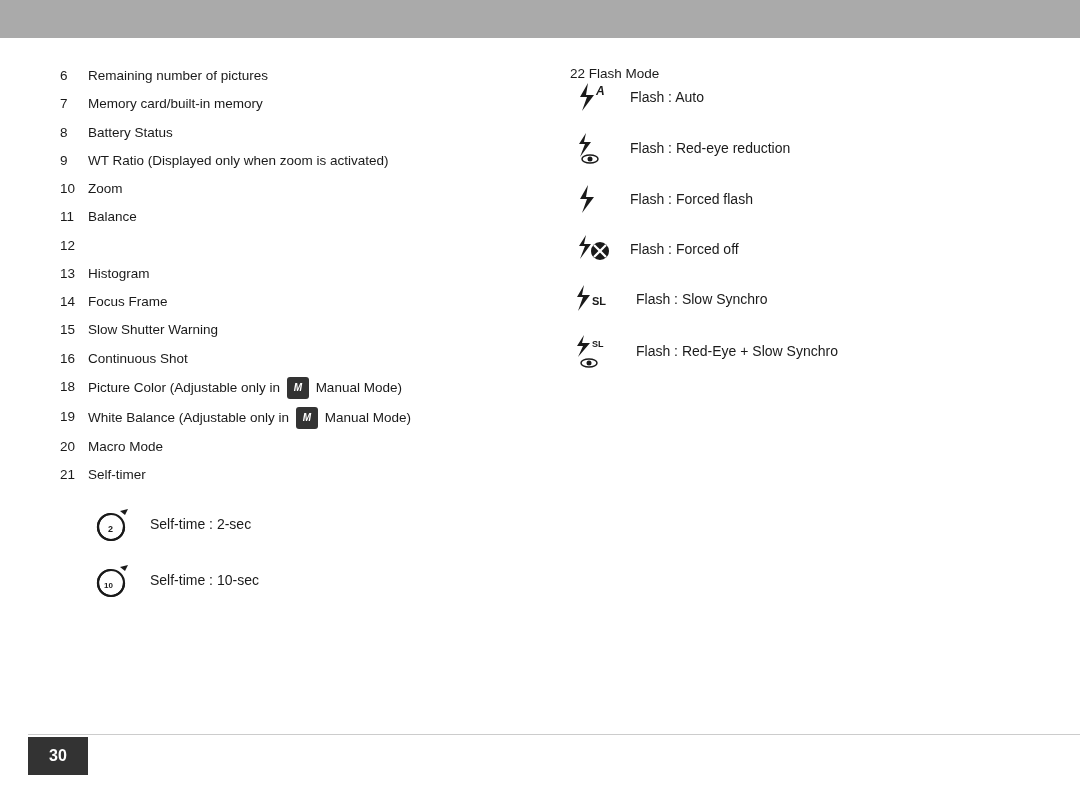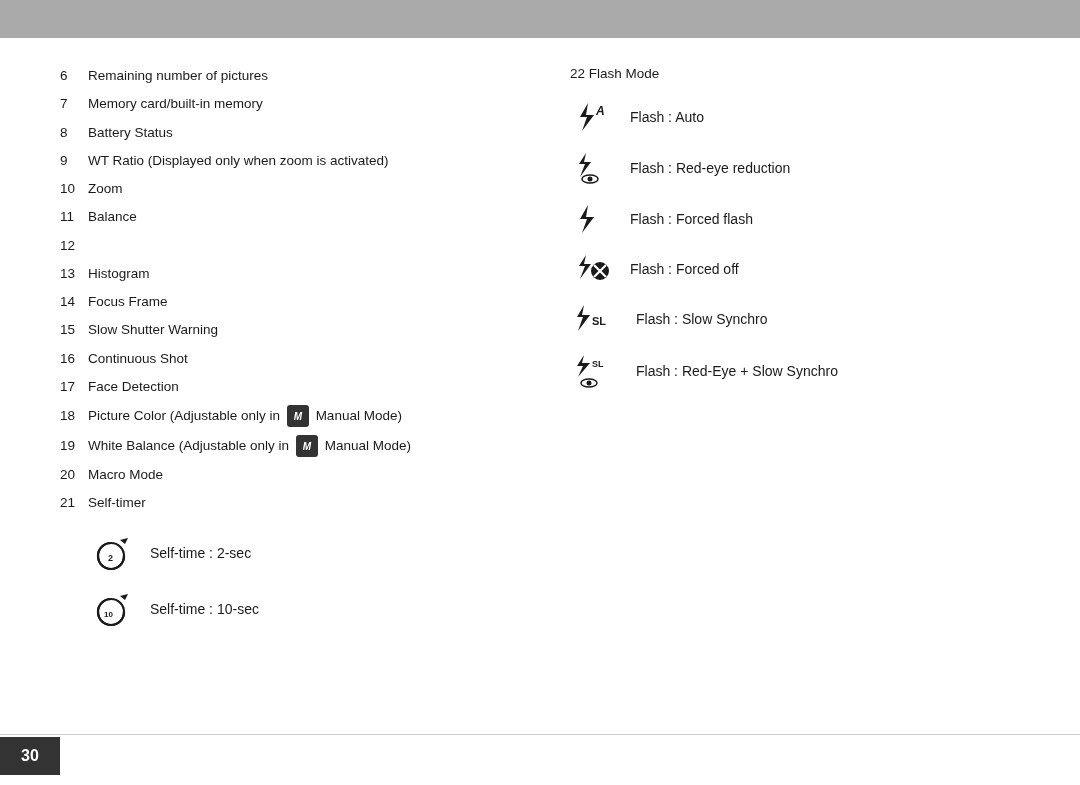--- a/index.html
+++ b/index.html
@@ -79,21 +79,20 @@
     .selftimer-row {
       display: flex;
       align-items: center;
       margin-bottom: 18px;
       gap: 18px;
     }
 
     
     .flash-title {
       font-size: 13.5px;
-      margin-bottom: 20px;
     }
 
     .flash-row {
       display: flex;
       align-items: center;
       margin-bottom: 18px;
       gap: 14px;
     }
 
     .flash-label {
@@ -107,20 +106,21 @@
       justify-content: center;
       min-width: 42px;
     }
 
     
     .bottom-section {
       position: absolute;
       bottom: 0;
       left: 0;
       right: 0;
+      padding-left: 28px;
     }
 
     .bottom-line {
       width: 100%;
       height: 1px;
       background: #cccccc;
       margin-bottom: 0;
     }
 
     .page-num-box {
@@ -192,24 +192,20 @@
       <span class="num">14</span>
       <span class="text">Focus Frame</span>
     </div>
     <div class="list-item">
       <span class="num">15</span>
       <span class="text">Slow Shutter Warning</span>
     </div>
     <div class="list-item">
       <span class="num">16</span>
       <span class="text">Continuous Shot</span>
-    </div>
-    <div class="list-item">
-      <span class="num">17</span>
-      <span class="text">Face Detection</span>
     </div>
 
     <div class="list-item">
       <span class="num">18</span>
       <span class="text">
         <span>Picture Color (Adjustable only in</span>
         <span class="inline-icon">M</span>
         <span>Manual Mode)</span>
       </span>
     </div>

